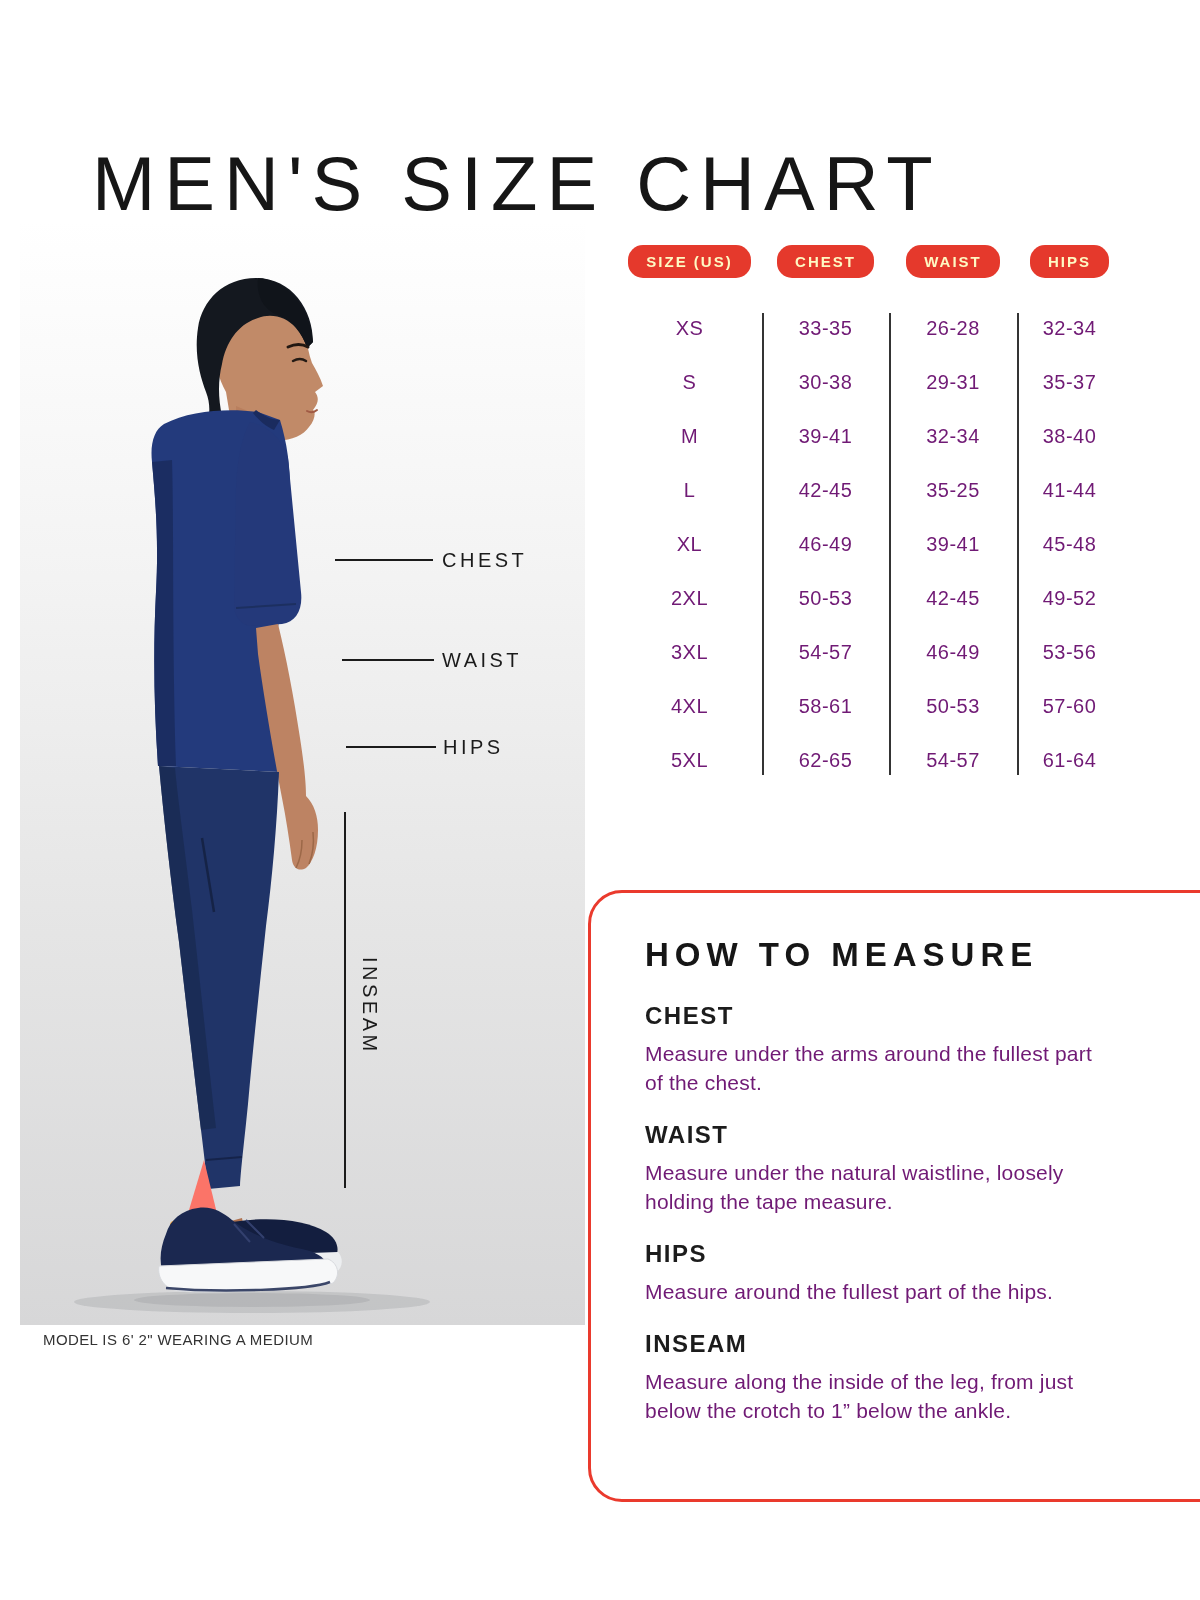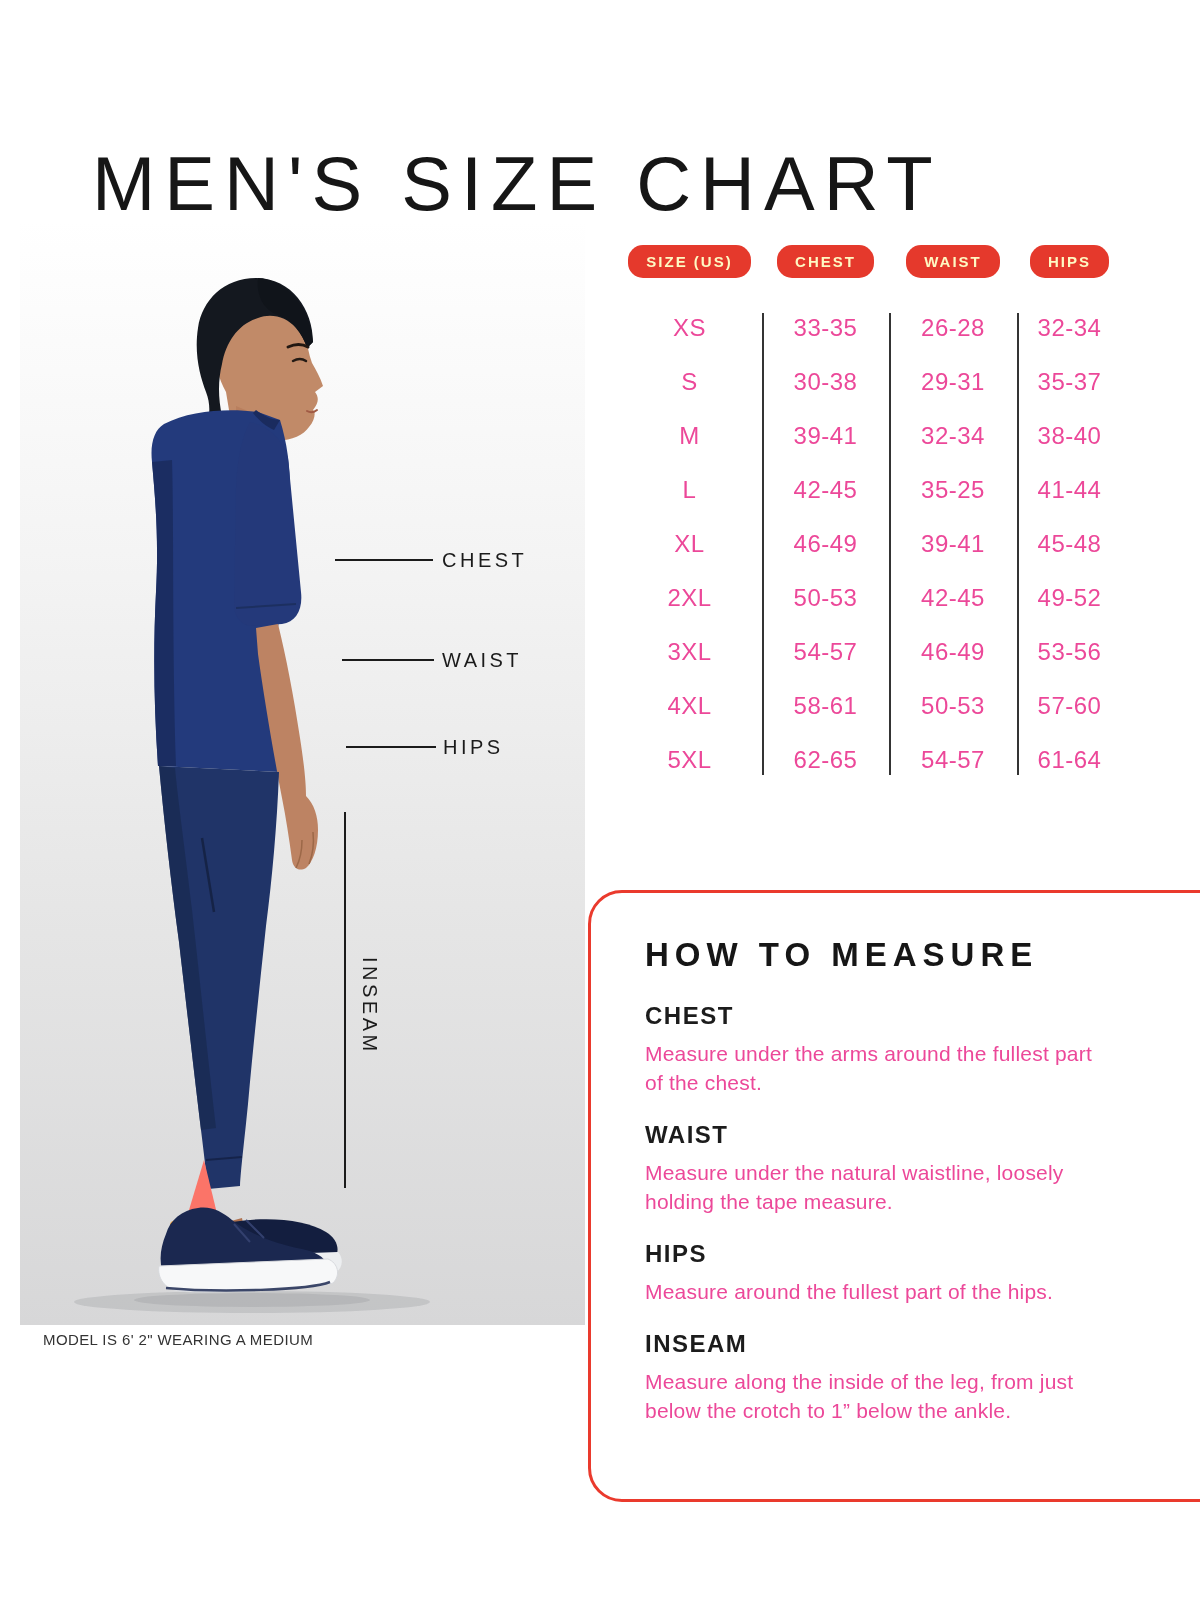--- a/index.html
+++ b/index.html
@@ -41,40 +41,40 @@
   .thead{height:56px;}
   .th{display:flex;justify-content:center;align-items:flex-start;}
   .pill{
     height:33px;padding:0 18px;border-radius:15px;background:var(--accent,#e5392c);
     color:#fef9c3;font-size:15px;font-weight:700;letter-spacing:2px;
     display:flex;align-items:center;justify-content:center;white-space:nowrap;
   }
   .tr{height:54px;}
   .td{
     display:flex;align-items:center;justify-content:center;
-    font-size:24px;color:#ec4899;letter-spacing:0.5px;
+    font-size:20px;color:#701a75;letter-spacing:0.5px;
   }
   .table-divider{position:absolute;width:2px;background:#343434;top:313px;height:462px;z-index:2;}
   
   .measure-box{
     position:absolute;left:545px;top:890px;width:552px;height:561px;
     border:3px solid var(--box-red,#ea3a2d);border-radius:34px;background:#ffffff;
     padding:45px 40px 0 54px;box-sizing:content-box;z-index:3;margin-left:43px;
   }
   .measure-title{
     font-size:33px;line-height:34px;font-weight:700;letter-spacing:6px;
     color:#161616;margin:0 0 32px 0;white-space:nowrap;
   }
   .section{margin:0 0 26px 0;}
   .section-label{
     font-size:24px;line-height:24px;font-weight:700;letter-spacing:1.5px;
     color:#1c1c1c;margin:0 0 11px 0;
   }
   .section-text{
-    font-size:21px;line-height:29px;color:#ec4899;max-width:450px;letter-spacing:0.2px;
+    font-size:21px;line-height:29px;color:#701a75;max-width:450px;letter-spacing:0.2px;
   }
 </style>
 </head>
 <body style="--accent: #e5392c; --box-red: #ea3a2d;">
 
 <h1 class="page-title">MEN'S SIZE CHART</h1>
 
 <div class="photo">
   <svg width="565" height="1105" viewBox="0 0 565 1105" aria-hidden="true">
 

